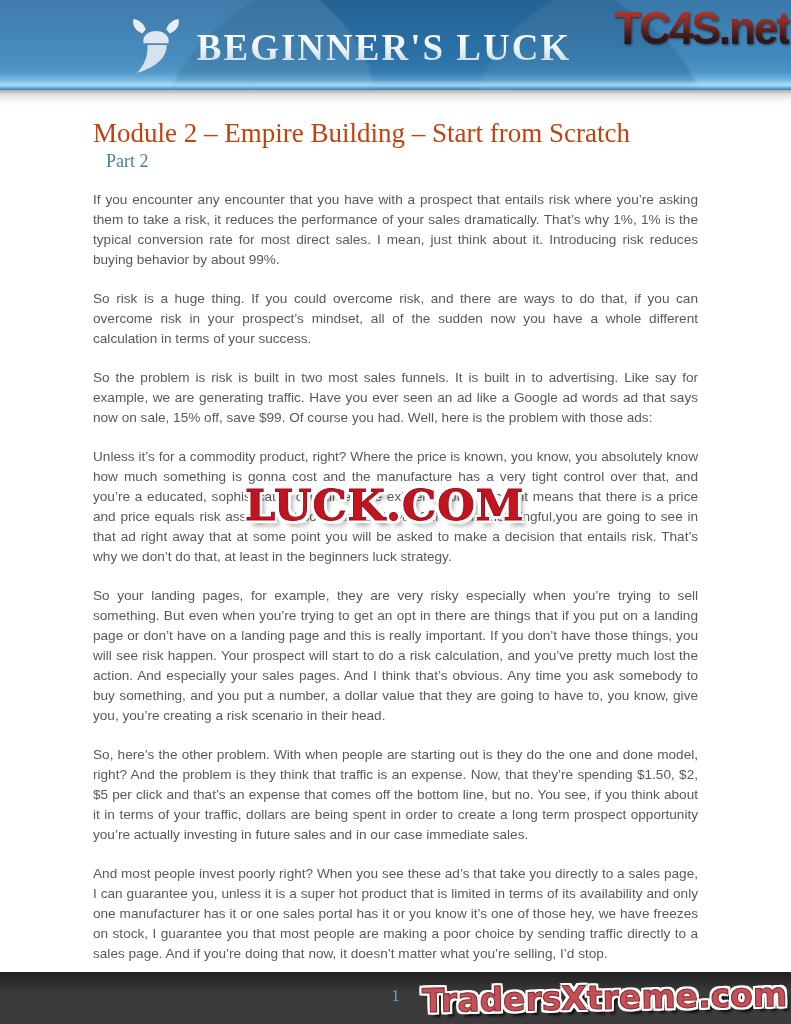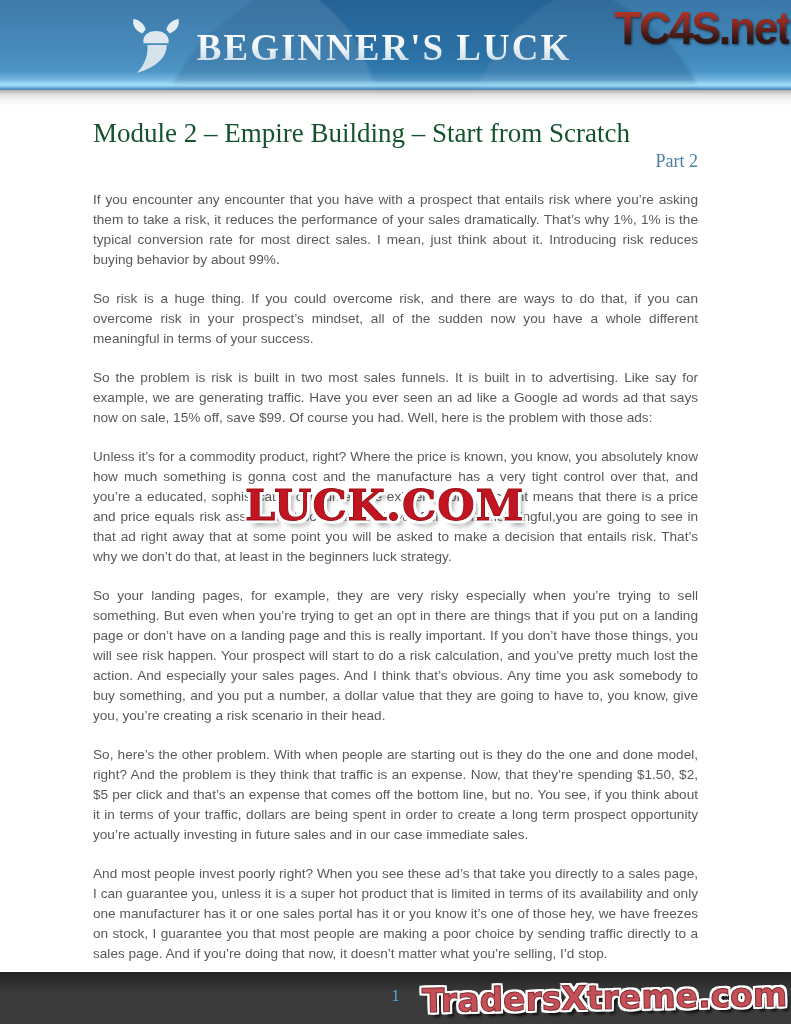--- a/index.html
+++ b/index.html
@@ -43,25 +43,25 @@
     font-size:44px;letter-spacing:-2px;transform:scaleY(1.05);transform-origin:top right;
     background:linear-gradient(180deg,#c23a2a 8%,#8a2a22 40%,#3a1714 68%,#131313 95%);
     -webkit-background-clip:text;background-clip:text;color:transparent;
     filter:drop-shadow(1px 1px 1px rgba(0,0,0,0.55));
   }
 
   
   .content{position:absolute;left:93px;top:118px;width:605px;}
   .doc-title{
     margin:0;font-family:"Liberation Serif",serif;font-weight:normal;
-    font-size:27px;color:#14532d;line-height:1.15;
+    font-size:27px;color:#c2410c;line-height:1.15;
   }
   .doc-subtitle{
     margin:2px 0 0 13px;font-family:"Liberation Serif",serif;font-weight:normal;
-    font-size:18px;color:#4d7fa3;text-align:right;
+    font-size:18px;color:#4d7fa3;
   }
   .paragraphs{margin-top:18px;}
   .paragraphs p{
     margin:0 0 19px 0;
     font-size:13.6px;line-height:20px;color:#595959;
     text-align:justify;
   }
   .p-watermarked{position:relative;}
 
   
@@ -118,21 +118,21 @@
   <div class="tc4s">TC4S.net</div>
 </div>
 <div class="banner-divider"></div>
 
 <div class="content">
   <h1 class="doc-title">Module 2 – Empire Building – Start from Scratch</h1>
   <h2 class="doc-subtitle">Part 2</h2>
 
   <div class="paragraphs">
     <p>If you encounter any encounter that you have with a prospect that entails risk where you’re asking them to take a risk, it reduces the performance of your sales dramatically. That’s why 1%, 1% is the typical conversion rate for most direct sales. I mean, just think about it. Introducing risk reduces buying behavior by about 99%.</p>
-    <p>So risk is a huge thing. If you could overcome risk, and there are ways to do that, if you can overcome risk in your prospect’s mindset, all of the sudden now you have a whole different meaningful in terms of your success.</p>
+    <p>So risk is a huge thing. If you could overcome risk, and there are ways to do that, if you can overcome risk in your prospect’s mindset, all of the sudden now you have a whole different calculation in terms of your success.</p>
     <p>So the problem is risk is built in two most sales funnels. It is built in to advertising. Like say for example, we are generating traffic. Have you ever seen an ad like a Google ad words ad that says now on sale, 15% off, save $99. Of course you had. Well, here is the problem with those ads:</p>
     <p class="p-watermarked">
       <span>Unless it’s for a commodity product, right? Where the price is known, you know, you absolutely know how much something is gonna cost and the manufacture has a very tight control over that, and you’re a educated, sophisticated consumer, the existence of a discount means that there is a price and price equals risk assessment so in an ad, 15% off if that is meaningful,you are going to see in that ad right away that at some point you will be asked to make a decision that entails risk. That’s why we don’t do that, at least in the beginners luck strategy.</span>
       <span class="dlsub">LUCK.COM</span>
     </p>
     <p>So your landing pages, for example, they are very risky especially when you’re trying to sell something. But even when you’re trying to get an opt in there are things that if you put on a landing page or don’t have on a landing page and this is really important. If you don’t have those things, you will see risk happen. Your prospect will start to do a risk calculation, and you’ve pretty much lost the action. And especially your sales pages. And I think that’s obvious. Any time you ask somebody to buy something, and you put a number, a dollar value that they are going to have to, you know, give you, you’re creating a risk scenario in their head.</p>
     <p>So, here’s the other problem. With when people are starting out is they do the one and done model, right? And the problem is they think that traffic is an expense. Now, that they’re spending $1.50, $2, $5 per click and that’s an expense that comes off the bottom line, but no. You see, if you think about it in terms of your traffic, dollars are being spent in order to create a long term prospect opportunity you’re actually investing in future sales and in our case immediate sales.</p>
     <p>And most people invest poorly right? When you see these ad’s that take you directly to a sales page, I can guarantee you, unless it is a super hot product that is limited in terms of its availability and only one manufacturer has it or one sales portal has it or you know it’s one of those hey, we have freezes on stock, I guarantee you that most people are making a poor choice by sending traffic directly to a sales page. And if you’re doing that now, it doesn’t matter what you’re selling, I’d stop.</p>
   </div>
 </div>

